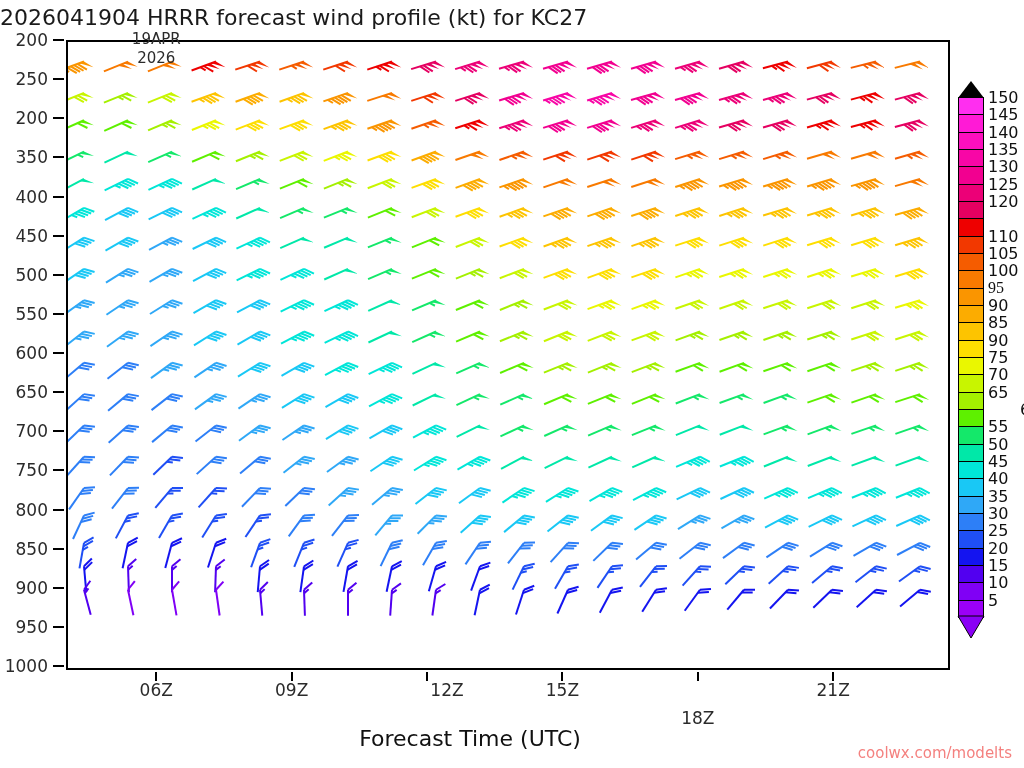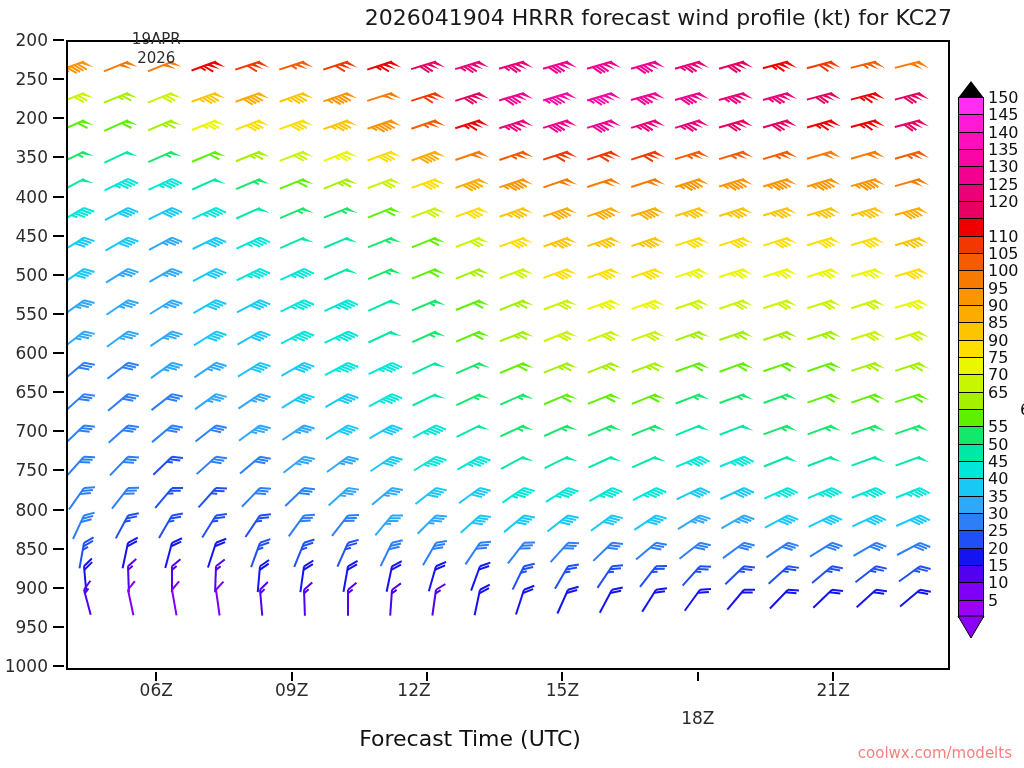--- a/index.html
+++ b/index.html
@@ -1,21 +1,21 @@
 <!DOCTYPE html>
 <html><head>
 <meta charset="utf-8">
 <style>
   html,body{margin:0;padding:0;}
   body{
     width:1024px;height:768px;background:#ffffff;position:relative;overflow:hidden;
     font-family:"DejaVu Sans",sans-serif;
   }
   #title{
-    position:absolute;left:0;top:5px;width:952px;text-align:right;
+    position:absolute;left:0;top:5px;width:952px;text-align:left;
     font-size:22px;color:#1a1a1a;font-family:"DejaVu Sans",sans-serif;
     letter-spacing:0px;
   }
   #plotframe{
     position:absolute;left:66px;top:40px;width:884px;height:630px;
     border:2px solid #000;background:#fff;box-sizing:border-box;
   }
   #plotclip{position:absolute;left:0;top:0;width:880px;height:626px;overflow:hidden;}
   #terrain{position:absolute;left:0;bottom:0;width:880px;background:#a0522d;}
   #ylabels{position:absolute;left:0;top:40px;width:64px;height:630px;}
@@ -2499,21 +2499,21 @@
       </svg>
   </div>
 </div>
 
 <div id="xlabels">
     <div class="xtickmark" style="left: 155.256px;"></div>
     <div class="xtick" style="left: 156.256px;">06Z</div>
     <div class="xtickmark" style="left: 290.641px;"></div>
     <div class="xtick" style="left: 291.641px;">09Z</div>
     <div class="xtickmark" style="left: 426.026px;"></div>
-    <div class="xtick" style="left: 414px; text-align: center;">12Z</div>
+    <div class="xtick" style="left: 447px; text-align: center;">12Z</div>
     <div class="xtickmark" style="left: 561.41px;"></div>
     <div class="xtick" style="left: 562.41px;">15Z</div>
     <div class="xtickmark" style="left: 696.795px;"></div>
     <div class="xtick" style="left: 697.795px; margin-top: 28px;">18Z</div>
     <div class="xtickmark" style="left: 832.179px;"></div>
     <div class="xtick" style="left: 833.179px;">21Z</div>
   </div>
 <div id="datestamp" style="left: 156.256px;">19APR
 2026</div>
 <div id="xaxistitle">Forecast Time (UTC)</div>
@@ -2539,21 +2539,21 @@
     <div class="cblabel" style="top: 104px;">120</div>
     <div class="cbcell" style="top: 121.333px; height: 18.3333px; background: rgb(238, 0, 0);"></div>
     <div class="cblabel" style="top: 106px; margin-left: 43px;">115</div>
     <div class="cbcell" style="top: 138.667px; height: 18.3333px; background: rgb(242, 56, 0);"></div>
     <div class="cblabel" style="top: 138.667px;">110</div>
     <div class="cbcell" style="top: 156px; height: 18.3333px; background: rgb(245, 92, 0);"></div>
     <div class="cblabel" style="top: 156px;">105</div>
     <div class="cbcell" style="top: 173.333px; height: 18.3333px; background: rgb(248, 122, 0);"></div>
     <div class="cblabel" style="top: 173.333px;">100</div>
     <div class="cbcell" style="top: 190.667px; height: 18.3333px; background: rgb(250, 149, 0);"></div>
-    <div class="cblabel" style="top: 190.667px;">95</div>
+    <div class="cblabel" style="top: 190.667px; font-family: Liberation Serif, serif;">95</div>
     <div class="cbcell" style="top: 208px; height: 18.3333px; background: rgb(252, 172, 0);"></div>
     <div class="cblabel" style="top: 208px;">90</div>
     <div class="cbcell" style="top: 225.333px; height: 18.3333px; background: rgb(253, 196, 0);"></div>
     <div class="cblabel" style="top: 225.333px;">85</div>
     <div class="cbcell" style="top: 242.667px; height: 18.3333px; background: rgb(254, 222, 0);"></div>
     <div class="cblabel" style="top: 242.667px;">90</div>
     <div class="cbcell" style="top: 260px; height: 18.3333px; background: rgb(234, 247, 0);"></div>
     <div class="cblabel" style="top: 260px;">75</div>
     <div class="cbcell" style="top: 277.333px; height: 18.3333px; background: rgb(200, 245, 0);"></div>
     <div class="cblabel" style="top: 277.333px;">70</div>

